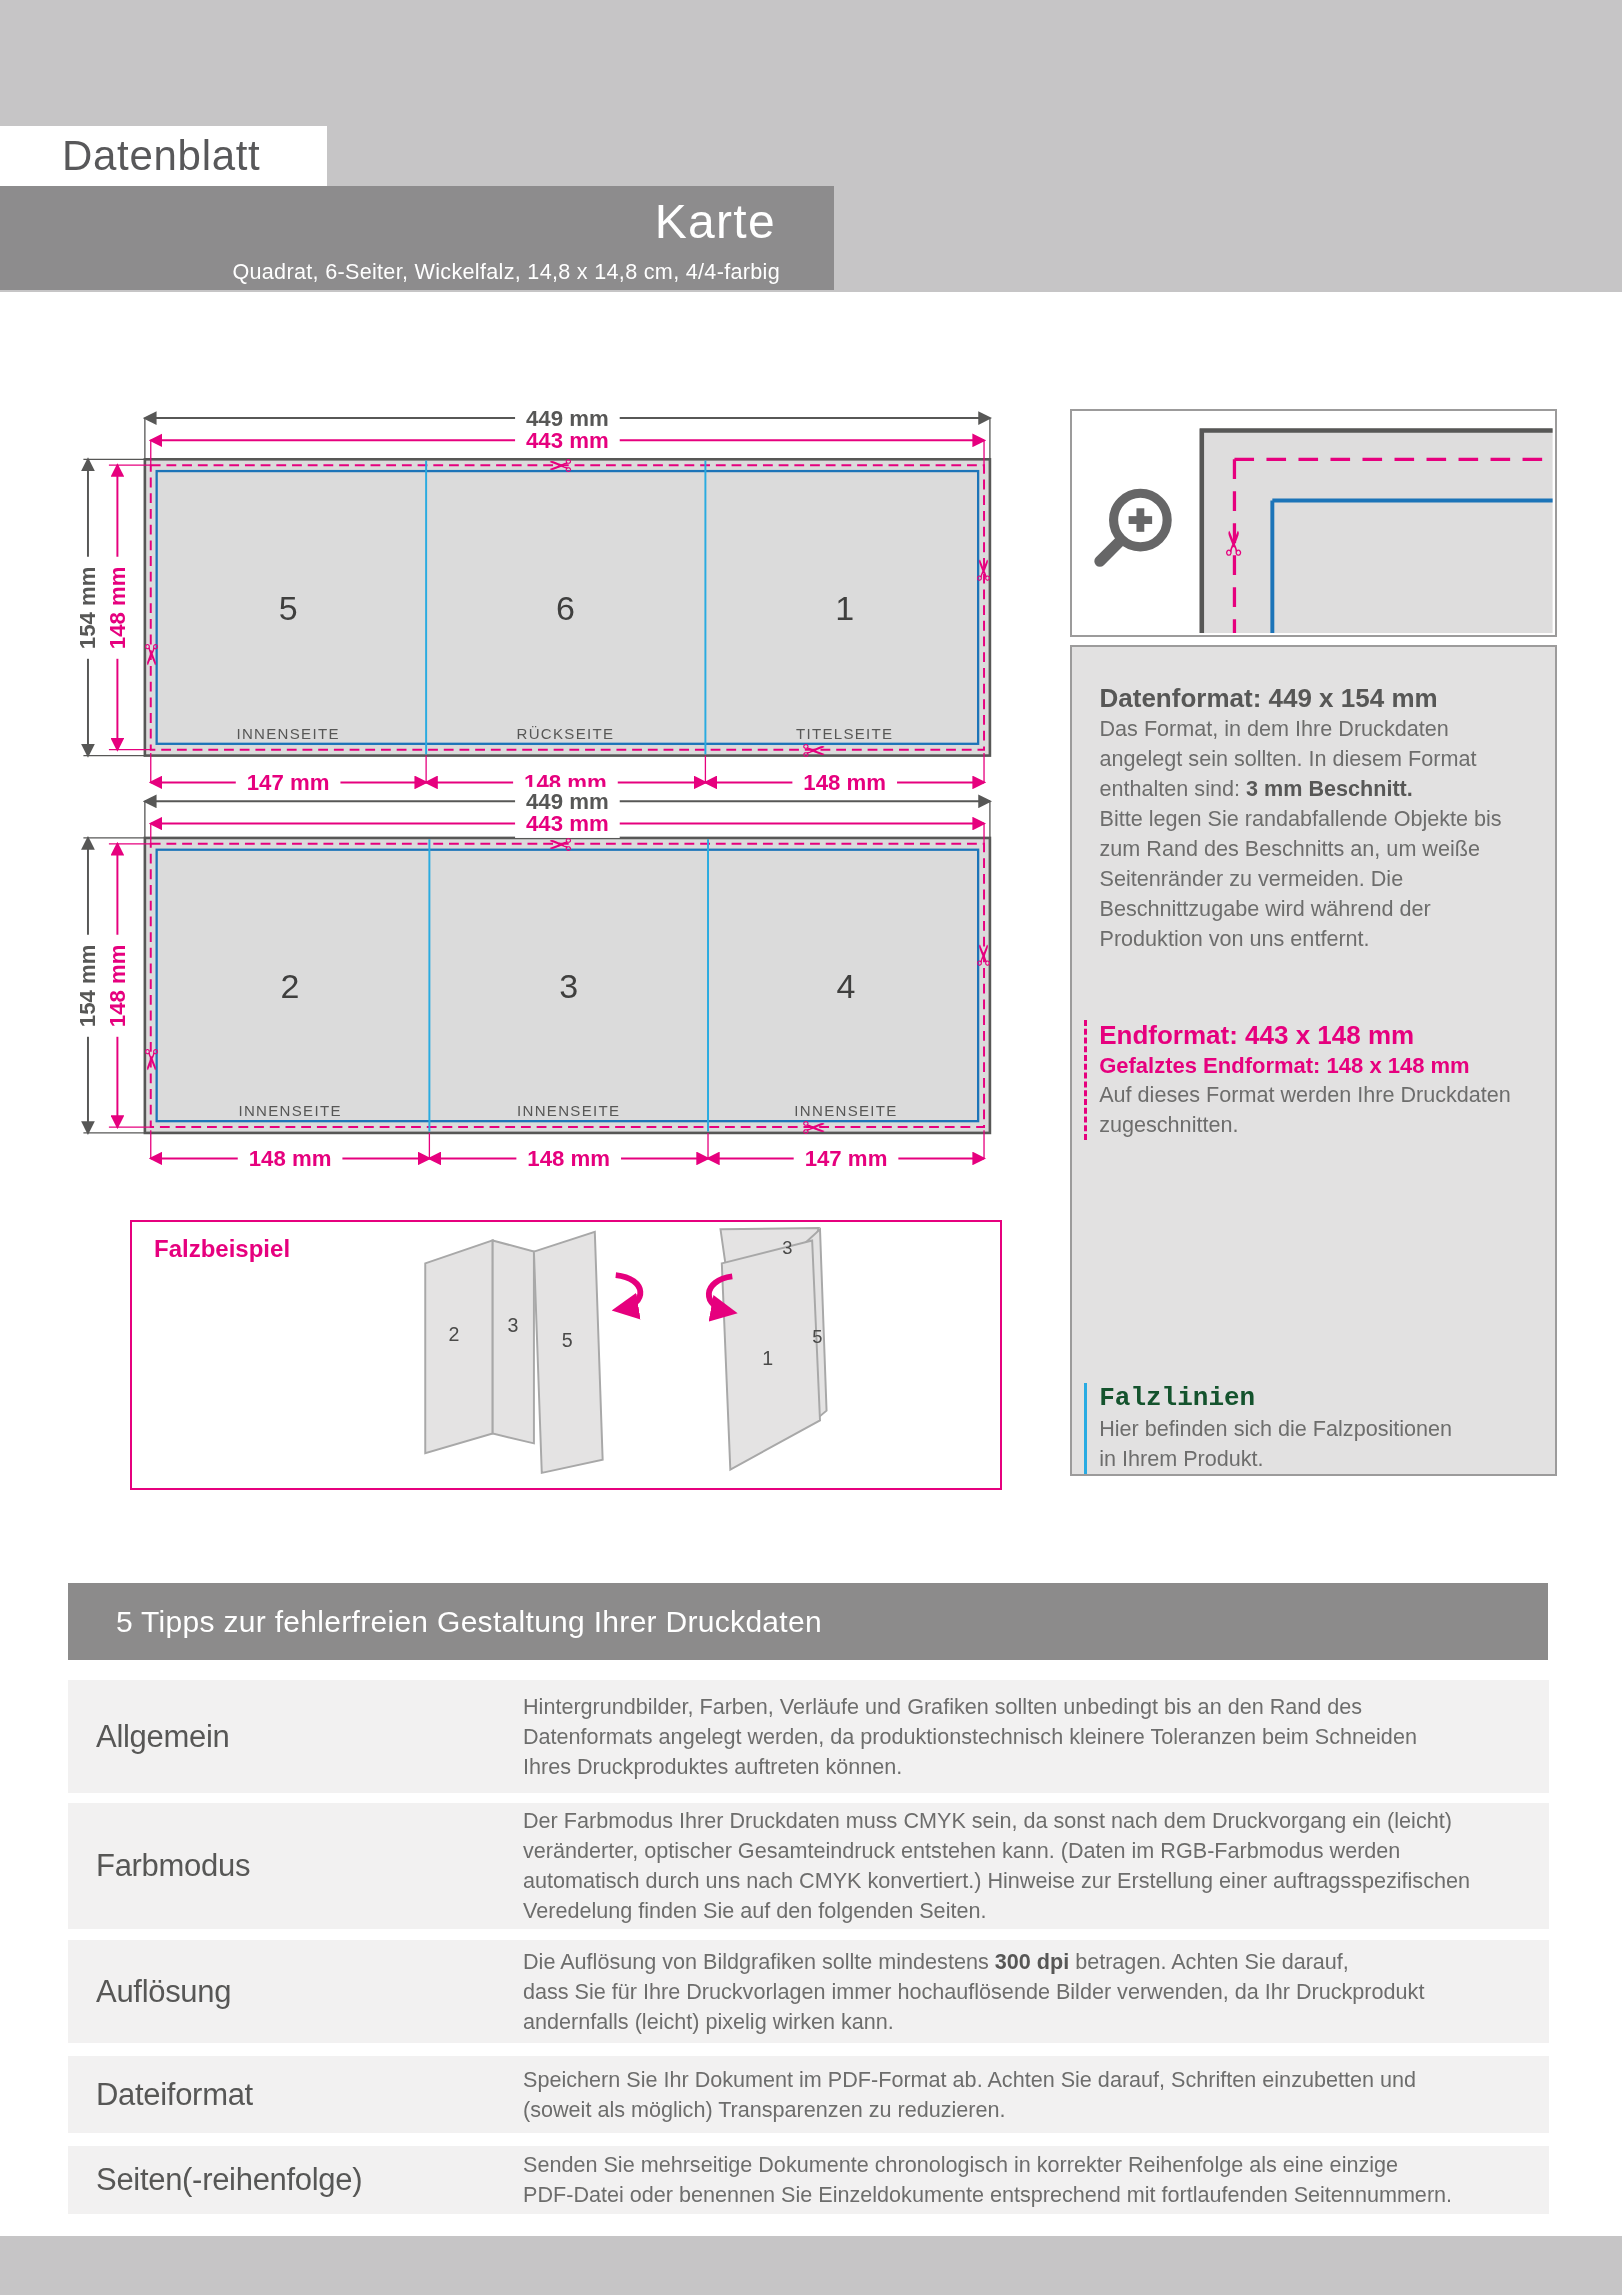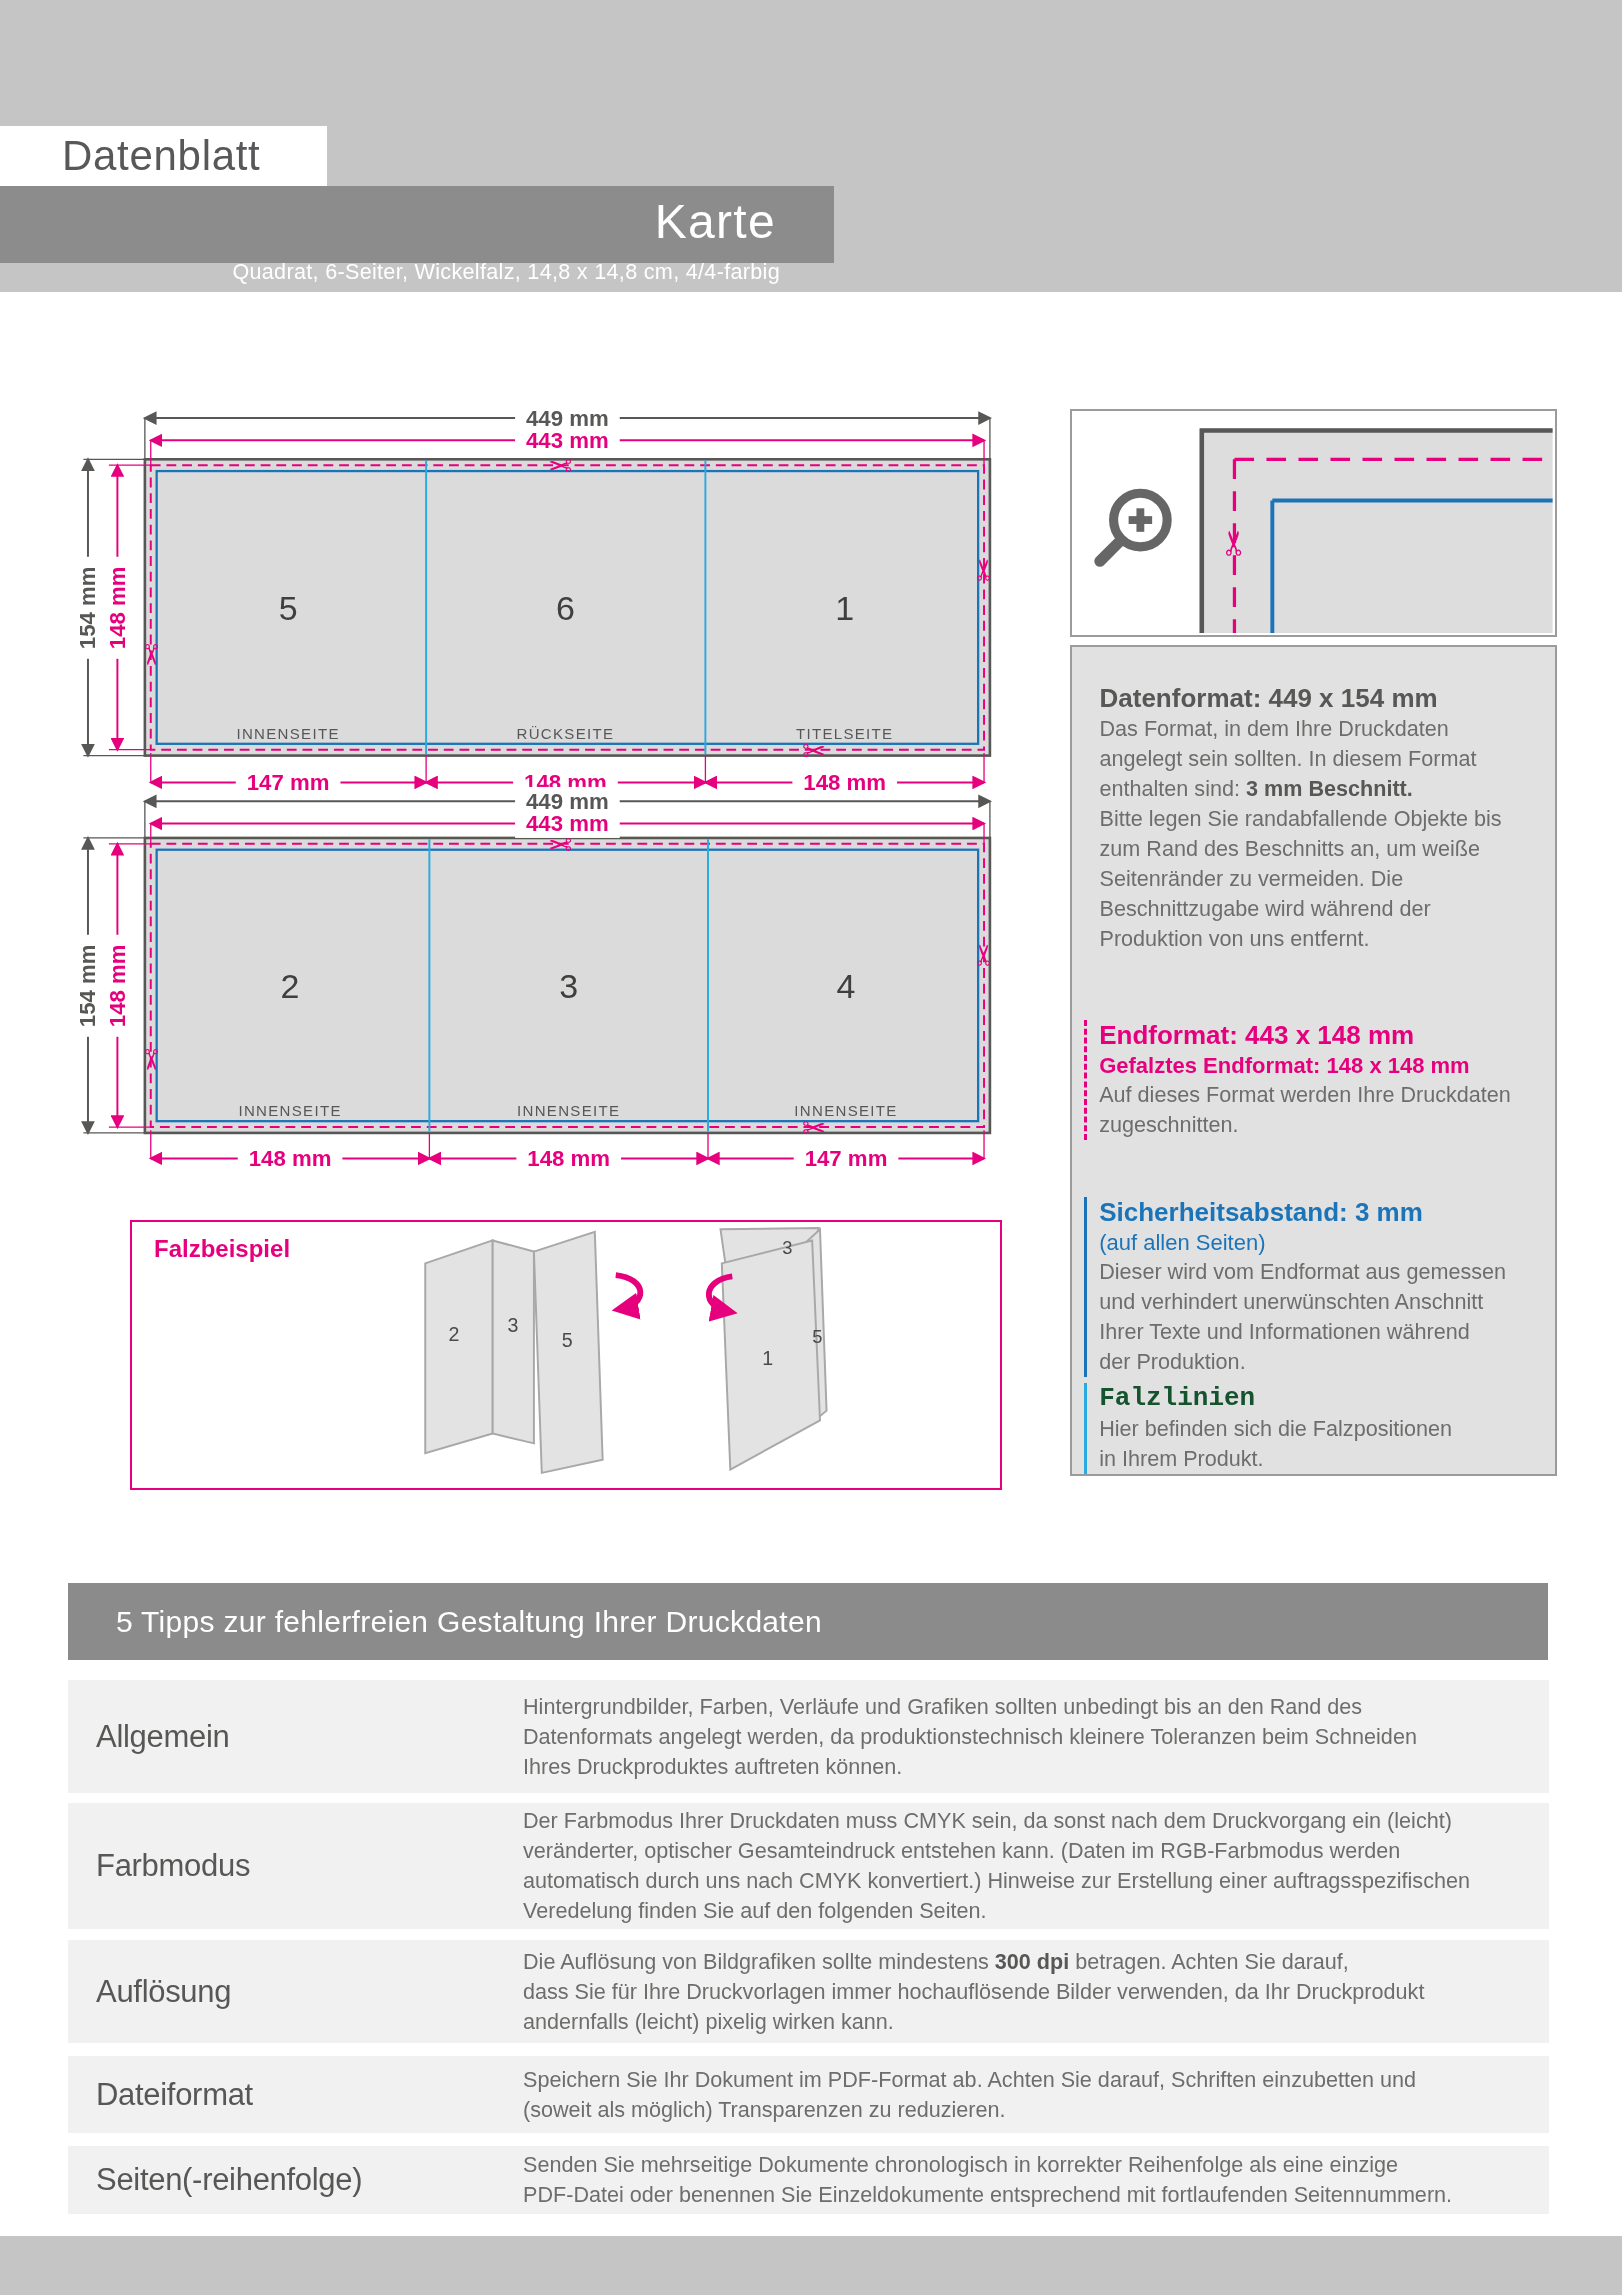--- a/index.html
+++ b/index.html
@@ -5,21 +5,21 @@
   html,body{margin:0;padding:0;}
   body{
     width:1623px;height:2295px;position:relative;background:#ffffff;
     font-family:"Liberation Sans",sans-serif;color:#575756;overflow:hidden;
   }
   .abs{position:absolute;}
   
   .top-bg{left:0;top:0;width:1623px;height:292px;background:#c6c5c6;}
   .sheet-box{left:0;top:126px;width:327px;height:60px;background:#ffffff;}
   .sheet-box .t{position:absolute;left:62px;top:0;line-height:60px;font-size:42px;color:#58585a;letter-spacing:0.7px;}
-  .karte-band{left:0;top:186px;width:834px;height:77px;background:#8d8c8d;}
+  .karte-band{left:0;top:186px;width:834px;height:104px;background:#8d8c8d;}
   .karte-title{position:absolute;right:58px;top:7.9px;font-size:48px;color:#ffffff;letter-spacing:1.3px;}
   .karte-sub{position:absolute;right:54px;top:73px;font-size:21.6px;color:#ffffff;letter-spacing:0.3px;}
   
   svg{position:absolute;overflow:visible;}
   svg text{font-family:"Liberation Sans",sans-serif;}
   .dimtext{font-size:34px;font-weight:700;}
   .numtext{font-size:52px;fill:#3f3f3e;}
   .paneltext{font-size:23px;letter-spacing:2px;fill:#575756;}
   .scis{font-size:44px;}
   
@@ -284,28 +284,20 @@
 Seitenränder zu vermeiden. Die
 Beschnittzugabe wird während der
 Produktion von uns entfernt.</p>
   </div>
   <div class="block b-end">
     <h3>Endformat: 443 x 148 mm</h3>
     <h4>Gefalztes Endformat: 148 x 148 mm</h4>
     <p>Auf dieses Format werden Ihre Druckdaten
 zugeschnitten.</p>
   </div>
-  <div class="block b-sich">
-    <h3>Sicherheitsabstand: 3 mm</h3>
-    <div class="sub">(auf allen Seiten)</div>
-    <p>Dieser wird vom Endformat aus gemessen
-und verhindert unerwünschten Anschnitt
-Ihrer Texte und Informationen während
-der Produktion.</p>
-  </div>
   <div class="block b-falz">
     <h3>Falzlinien</h3>
     <p>Hier befinden sich die Falzpositionen
 in Ihrem Produkt.</p>
   </div>
 </div>
 
 <div class="abs tips-head">5 Tipps zur fehlerfreien Gestaltung Ihrer Druckdaten</div>
 
 <div class="abs tiprow r1">

